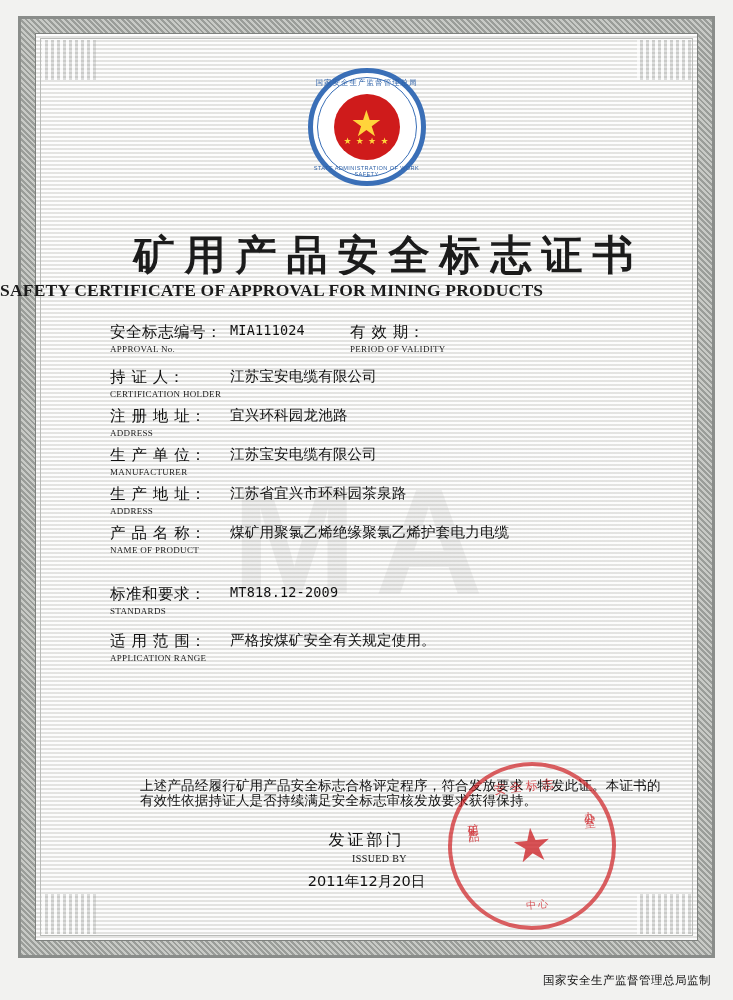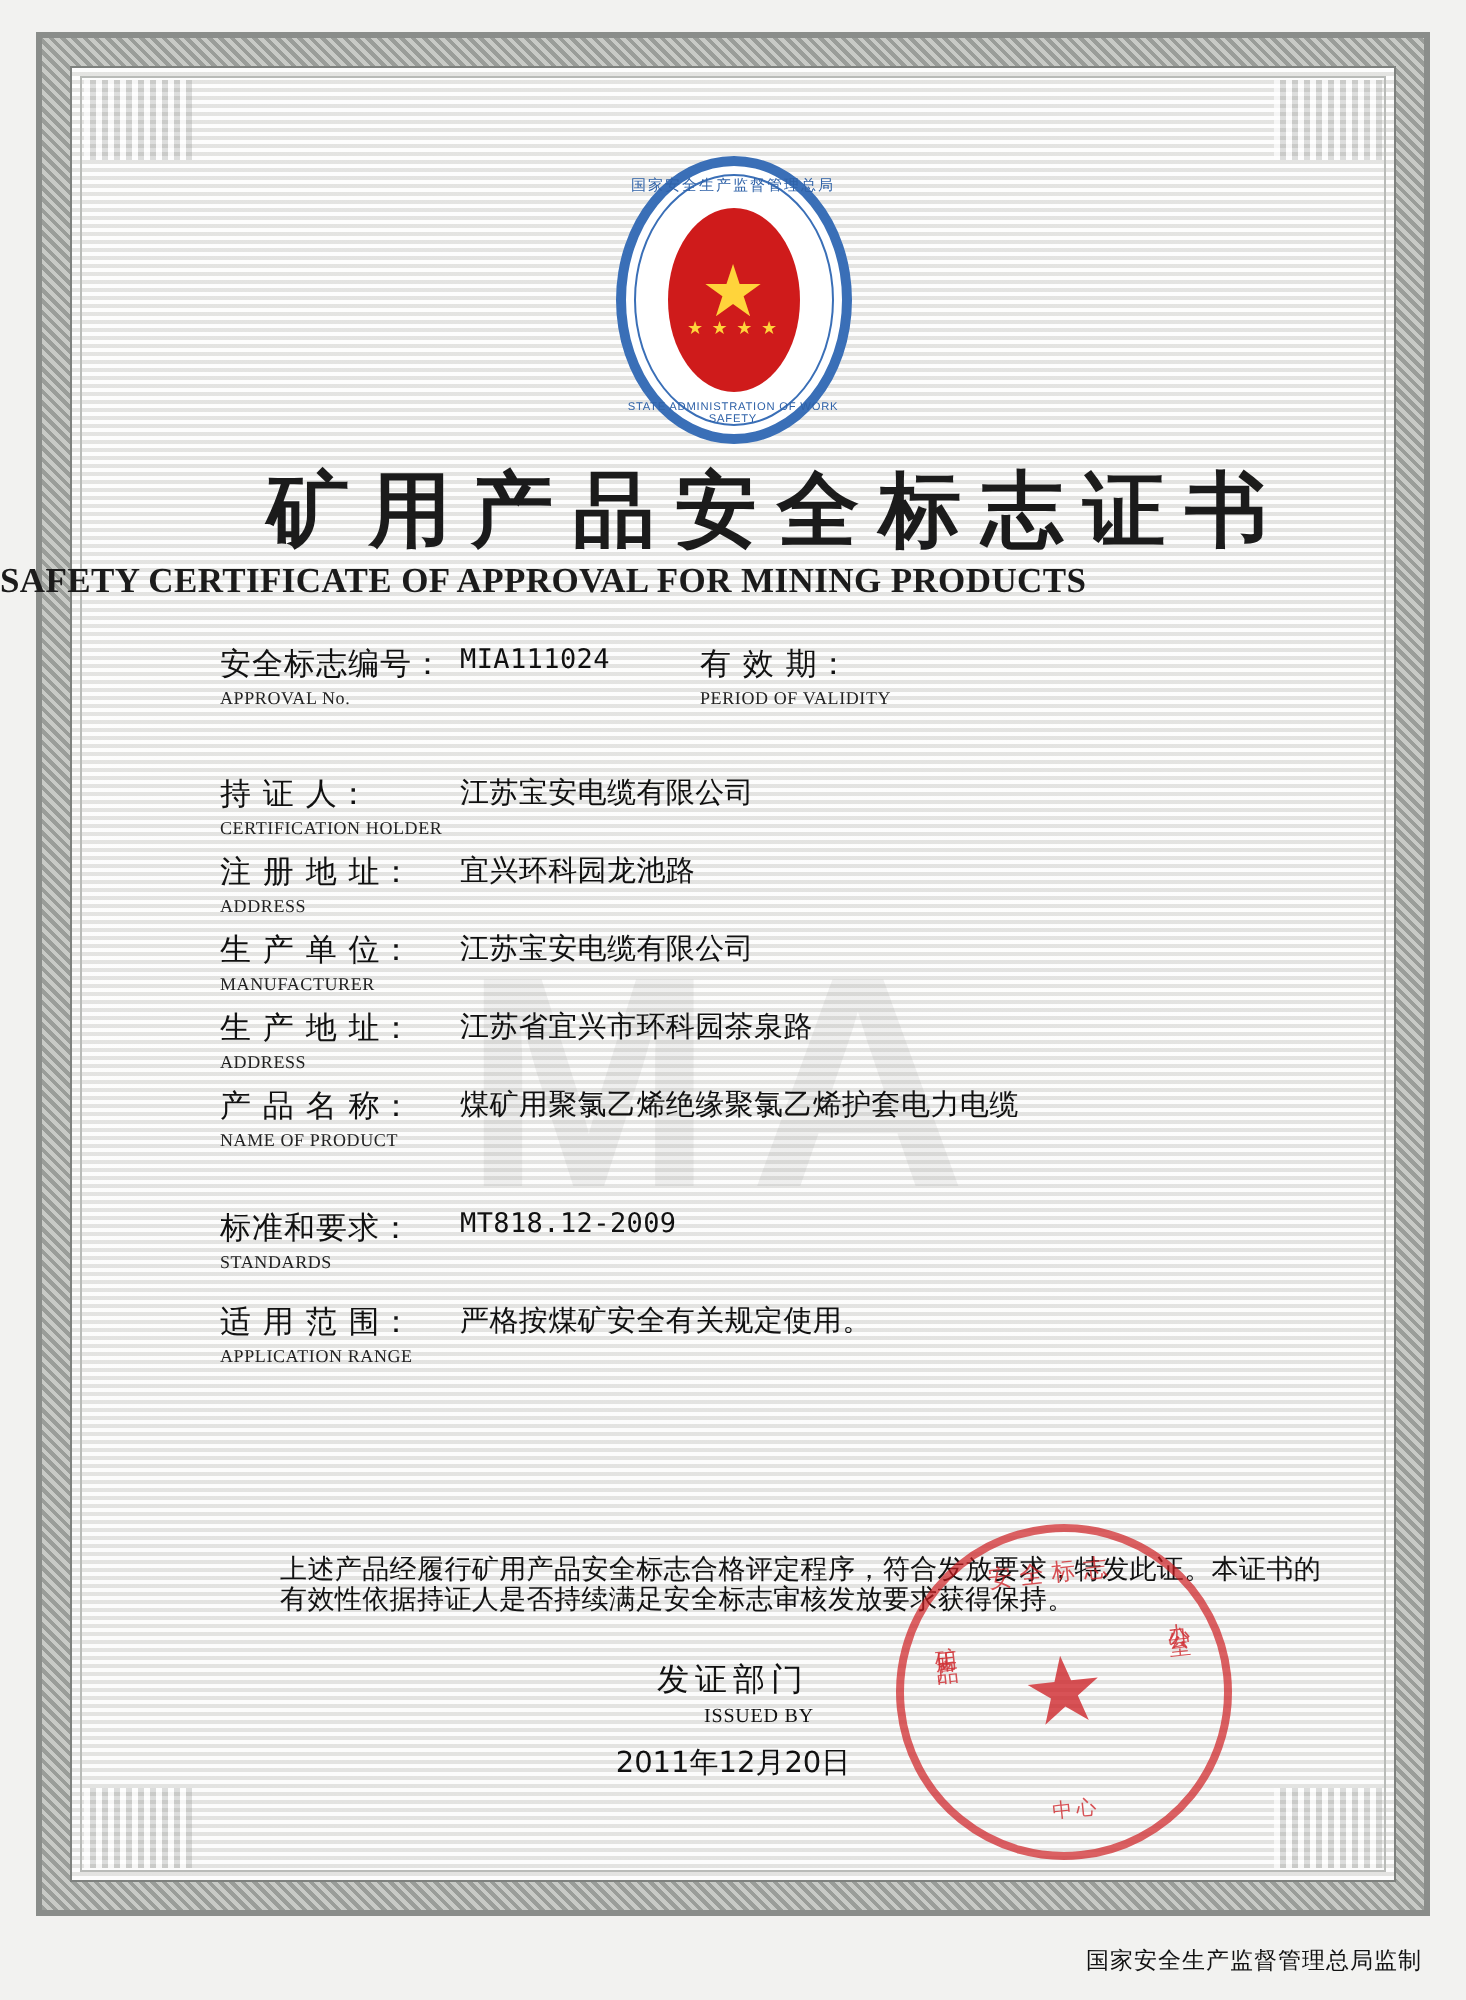--- a/index.html
+++ b/index.html
@@ -91,23 +91,23 @@
     font-family: "Liberation Sans", sans-serif;
     pointer-events: none;
     user-select: none;
   }
 
   
   .emblem {
     position: absolute;
     left: 50%;
     transform: translateX(-50%);
-    top: 78px;
+    top: 68px;
     width: 118px;
-    height: 144px;
+    height: 118px;
   }
   .emblem .ring {
     position: absolute;
     inset: 0;
     border-radius: 50%;
     border: 5px solid #3a6fb7;
     background: #ffffff;
     box-sizing: border-box;
   }
   .emblem .ring2 {
@@ -230,21 +230,21 @@
     letter-spacing: .2px;
     vertical-align: top;
     white-space: nowrap;
   }
   .val.mono {
     font-family: "DejaVu Sans Mono", monospace;
     font-size: 13.5px;
   }
 
   
-  .row-top { height: 44px; text-decoration: underline; }
+  .row-top { height: 24px; text-decoration: underline; }
   .row-top .grp { position: absolute; top: 0; }
   .grp .lbl { width: auto; }
 
   .sp-cn { letter-spacing: 1px; }
 
   .label-col { width: 120px; }
 
   
   .para {
     position: absolute;

